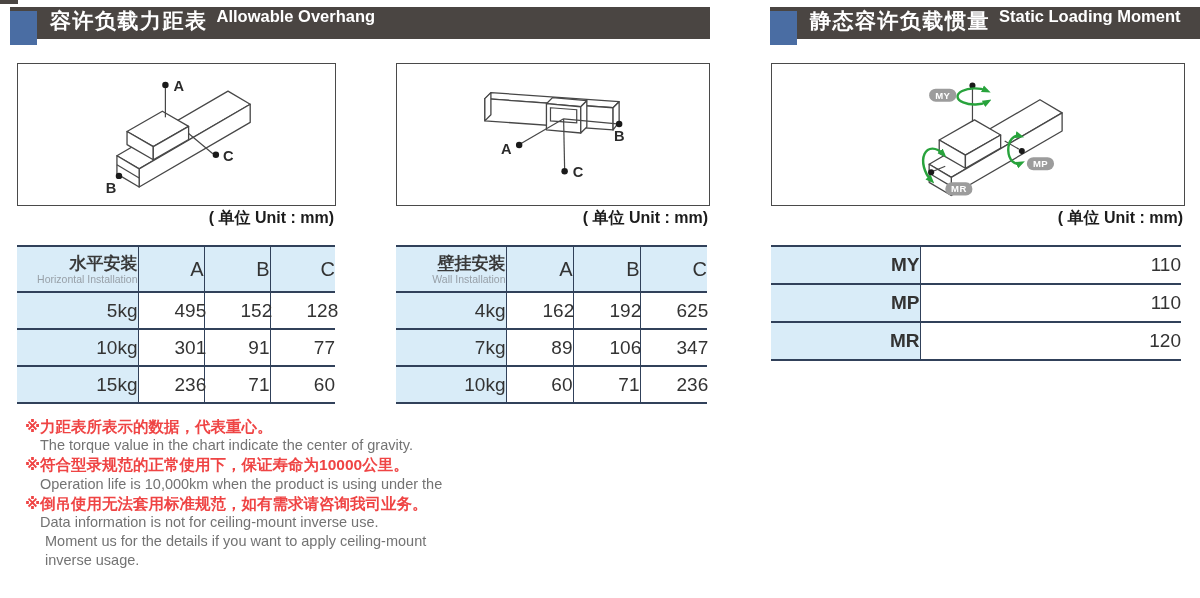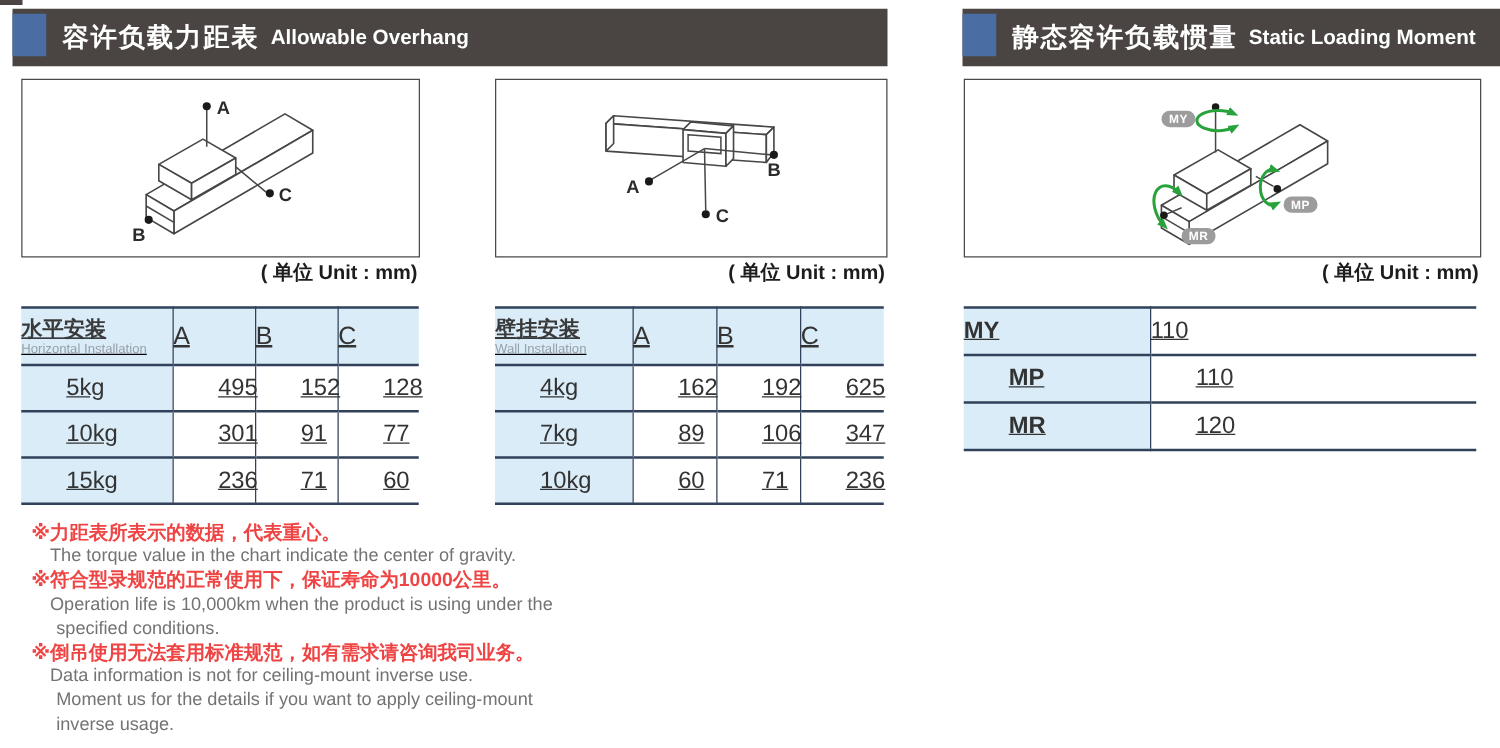--- a/index.html
+++ b/index.html
@@ -6,21 +6,21 @@
   body{
     width:1200px;height:598px;background:#ffffff;position:relative;overflow:hidden;
     font-family:"Liberation Sans","DejaVu Sans",sans-serif;
   }
   .abs{position:absolute;}
 
   
   .corner-mark{left:0;top:0;width:18px;height:4px;background:#4a4542;}
 
   
-  .bar{top:7px;height:46px;background:#4a4542;display:flex;align-items:center;}
+  .bar{top:7px;height:32px;background:#4a4542;display:flex;align-items:flex-start;}
   .bar .sq{position:absolute;left:0;top:4px;width:27px;height:34px;background:#4a6da3;}
   .bar .t-zh{margin-left:40px;color:#ffffff;font-size:21px;font-weight:700;letter-spacing:1.5px;white-space:nowrap;}
   .bar .t-en{margin-left:9px;color:#ffffff;font-size:16.5px;font-weight:700;white-space:nowrap;}
   .bar-left{left:10px;width:700px;}
   .bar-right{left:770px;width:430px;}
 
   
   .dbox{top:63px;height:141px;background:#fff;border:1.5px solid #4a4a4a;}
   .dbox svg{position:absolute;left:0;top:0;width:100%;height:100%;}
   .box1{left:17px;width:317px;}
@@ -28,21 +28,21 @@
   .box3{left:771px;width:412px;}
 
   .unit{top:208px;width:220px;text-align:right;font-size:16px;font-weight:600;color:#1c1c1c;white-space:nowrap;}
   .unit1{left:114px;} .unit2{left:488px;} .unit3{left:963px;}
 
   
   .dtable{position:absolute;border-collapse:collapse;table-layout:fixed;
           border-top:2px solid #31415a;border-bottom:2px solid #31415a;}
   .dtable tr+tr td,.dtable tr+tr th{border-top:2px solid #31415a;padding-left:36px;}
   .dtable td+td,.dtable th+th{border-left:1.2px solid #31415a;}
-  .dtable th,.dtable td{text-align:left;vertical-align:middle;padding:0;text-decoration:underline;}
+  .dtable th,.dtable td{text-align:right;vertical-align:middle;padding:0;}
   .dtable tr.head{height:46px;}
   .dtable tr.drow{height:37px;}
   .dtable th{background:#d9ecf8;font-weight:400;}
   .th-zh{font-size:17px;font-weight:700;color:#3a3a3a;line-height:19px;}
   .th-en{font-size:10.5px;font-weight:400;color:#98a0a8;line-height:12px;}
   .col-letter{font-size:20px;color:#333333;}
   .dtable td{font-size:19px;color:#333333;background:#ffffff;}
   .dtable td.load{background:#d9ecf8;font-weight:500;}
   .t1{left:17px;top:245px;width:318px;}
   .t2{left:396px;top:245px;width:311px;}
@@ -261,18 +261,17 @@
     <td>120</td>
   </tr>
 </tbody>
   </table>
 
 <div class="abs notes">
   <div class="note-zh">※力距表所表示的数据，代表重心。</div>
   <div class="note-en">The torque value in the chart indicate the center of gravity.</div>
   <div class="note-zh">※符合型录规范的正常使用下，保证寿命为10000公里。</div>
   <div class="note-en">Operation life is 10,000km when the product is using under the</div>
-  <div class="note-en cont">specified conditions.</div>
   <div class="note-zh">※倒吊使用无法套用标准规范，如有需求请咨询我司业务。</div>
   <div class="note-en">Data information is not for ceiling-mount inverse use.</div>
   <div class="note-en cont">Moment us for the details if you want to apply ceiling-mount</div>
   <div class="note-en cont">inverse usage.</div>
 </div>
 
 </body></html>

